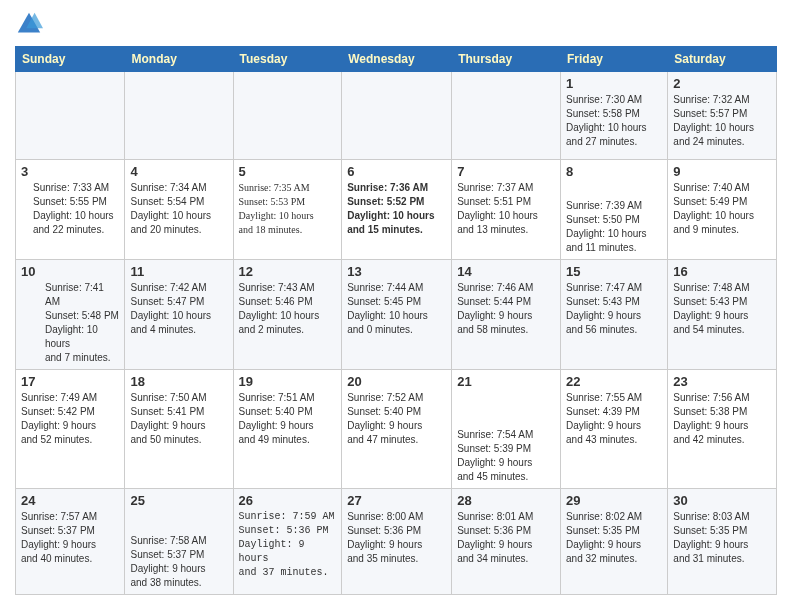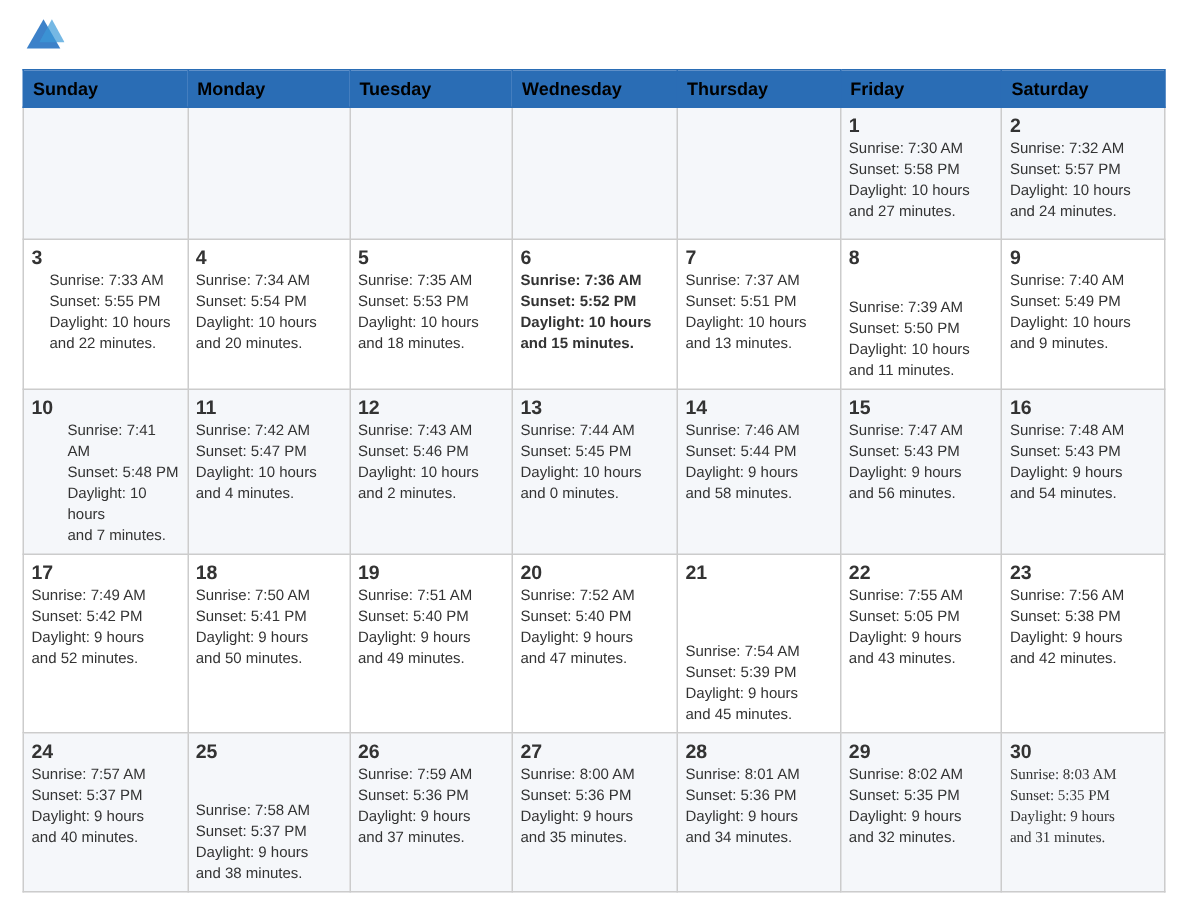--- a/index.html
+++ b/index.html
@@ -52,21 +52,21 @@
       font-size: 15px;
       color: #555;
     }
     .calendar {
       width: 100%;
       border-collapse: collapse;
       border: 1px solid #ccc;
     }
     .calendar th {
       background: #2a6db5;
-      color: #000000;
+      color: #fef9c3;
       font-size: 12px;
       font-weight: bold;
       padding: 5px 6px;
       border: 1px solid #2a6db5;
       text-align: left;
     }
     .calendar td {
       border: 1px solid #ccc;
       vertical-align: top;
       padding: 4px 5px;
@@ -162,21 +162,21 @@
           </td>
           <td>
             <span class="day-num">4</span>
             <div class="day-info" style="white-space: pre-line;">Sunrise: 7:34 AM
 Sunset: 5:54 PM
 Daylight: 10 hours
 and 20 minutes.</div>
           </td>
           <td>
             <span class="day-num">5</span>
-            <div class="day-info" style="white-space: pre-line;">Sunrise: 7:35 AM
+            <div class="day-info" style="white-space: pre-line; font-family: Liberation Serif, serif;">Sunrise: 7:35 AM
 Sunset: 5:53 PM
 Daylight: 10 hours
 and 18 minutes.</div>
           </td>
           <td>
             <span class="day-num">6</span>
             <div class="day-info" style="white-space: pre-line; font-weight: bold;">Sunrise: 7:36 AM
 Sunset: 5:52 PM
 Daylight: 10 hours
 and 15 minutes.</div>
@@ -286,21 +286,21 @@
           <td>
             <span class="day-num">21</span>
             <div class="day-info" style="white-space: pre-line; margin-top: 39px;">Sunrise: 7:54 AM
 Sunset: 5:39 PM
 Daylight: 9 hours
 and 45 minutes.</div>
           </td>
           <td>
             <span class="day-num">22</span>
             <div class="day-info" style="white-space: pre-line;">Sunrise: 7:55 AM
-Sunset: 5:05 PM
+Sunset: 4:39 PM
 Daylight: 9 hours
 and 43 minutes.</div>
           </td>
           <td>
             <span class="day-num">23</span>
             <div class="day-info" style="white-space: pre-line;">Sunrise: 7:56 AM
 Sunset: 5:38 PM
 Daylight: 9 hours
 and 42 minutes.</div>
           </td>
@@ -315,21 +315,21 @@
           </td>
           <td>
             <span class="day-num">25</span>
             <div class="day-info" style="white-space: pre-line; margin-top: 26px;">Sunrise: 7:58 AM
 Sunset: 5:37 PM
 Daylight: 9 hours
 and 38 minutes.</div>
           </td>
           <td>
             <span class="day-num">26</span>
-            <div class="day-info" style="white-space: pre-line;">Sunrise: 7:59 AM
+            <div class="day-info" style="white-space: pre-line; font-family: Liberation Mono, monospace;">Sunrise: 7:59 AM
 Sunset: 5:36 PM
 Daylight: 9 hours
 and 37 minutes.</div>
           </td>
           <td>
             <span class="day-num">27</span>
             <div class="day-info" style="white-space: pre-line;">Sunrise: 8:00 AM
 Sunset: 5:36 PM
 Daylight: 9 hours
 and 35 minutes.</div>
@@ -343,21 +343,21 @@
           </td>
           <td>
             <span class="day-num">29</span>
             <div class="day-info" style="white-space: pre-line;">Sunrise: 8:02 AM
 Sunset: 5:35 PM
 Daylight: 9 hours
 and 32 minutes.</div>
           </td>
           <td>
             <span class="day-num">30</span>
-            <div class="day-info" style="white-space: pre-line; font-family: Liberation Serif, serif;">Sunrise: 8:03 AM
+            <div class="day-info" style="white-space: pre-line;">Sunrise: 8:03 AM
 Sunset: 5:35 PM
 Daylight: 9 hours
 and 31 minutes.</div>
           </td>
         </tr>
       </tbody>
   </table>
 </div>
 
 </body></html>

